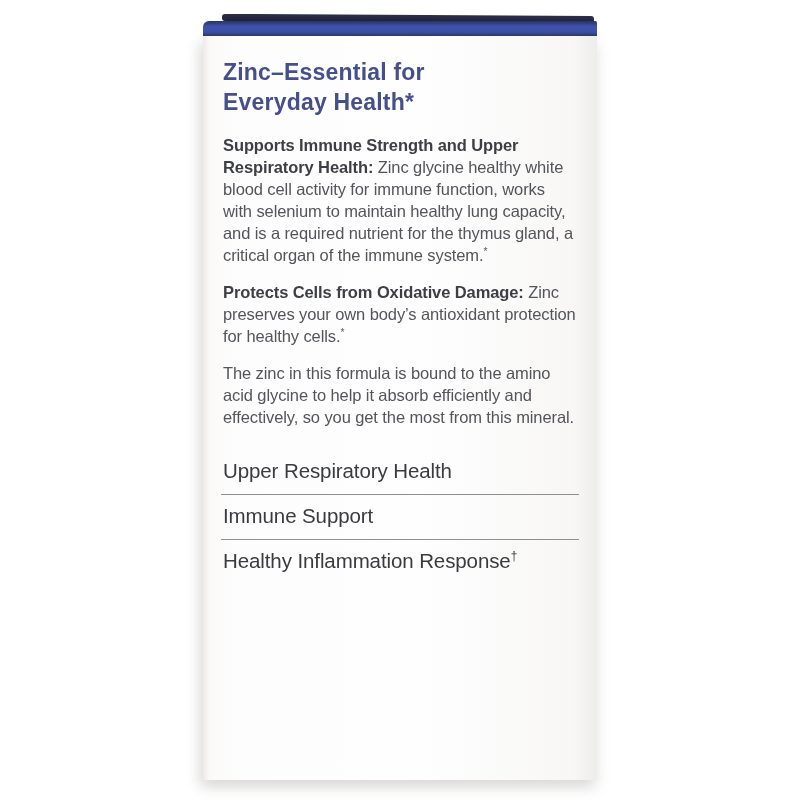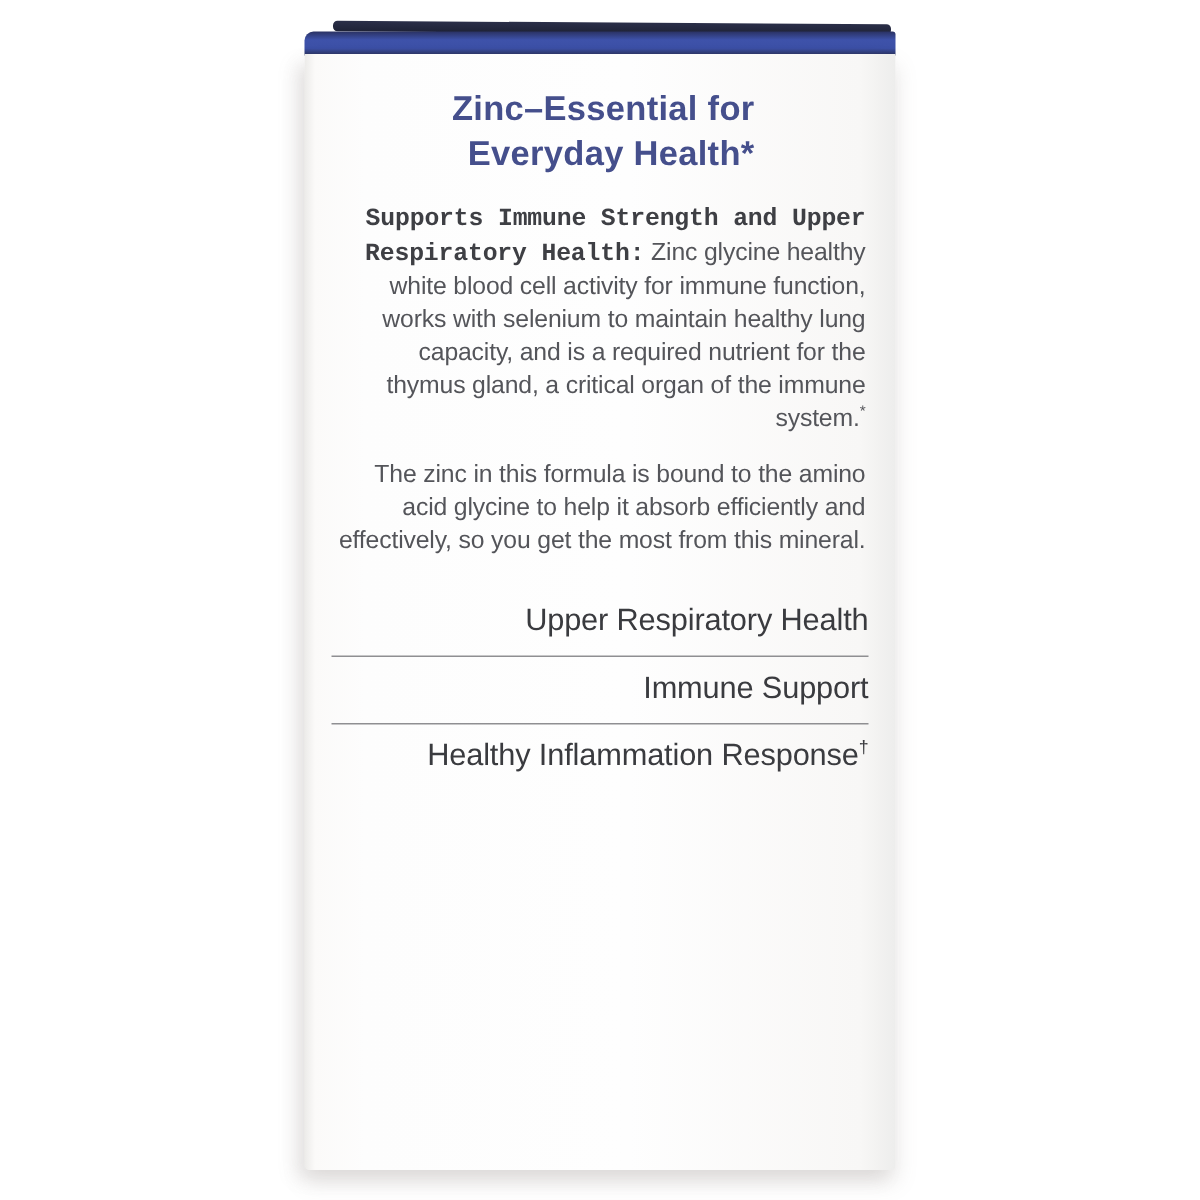--- a/index.html
+++ b/index.html
@@ -9,21 +9,20 @@
     height: 800px;
     background: #ffffff;
     font-family: "Liberation Sans", sans-serif;
     overflow: hidden;
   }
   .scene {
     position: relative;
     width: 800px;
     height: 720px;
     background: #ffffff;
-    text-align: right;
   }
   .box {
     position: absolute;
     left: 203px;
     top: 14px;
     width: 394px;
     height: 766px;
   }
   
   .lid-edge {
@@ -75,21 +74,20 @@
   .para {
     margin: 0 2px 15px 2px;
     font-size: 16.5px;
     line-height: 22px;
     letter-spacing: -0.1px;
     color: #54555a;
   }
   .para .lead {
     font-weight: bold;
     color: #3e3f44;
-    font-family: Liberation Mono, monospace;
   }
   .para sup {
     font-size: 62%;
     line-height: 0;
   }
   .para.closing {
     margin-bottom: 22px;
   }
   .benefits {
     margin: 0;
@@ -118,20 +116,21 @@
   <div class="box">
     <div class="lid-edge"></div>
     <div class="top-band"></div>
     <div class="front">
 
       <h1 class="title">Zinc–Essential for Everyday Health*</h1>
 
       <p class="para"><span class="lead">Supports Immune Strength and Upper Respiratory Health:</span> <span>Zinc glycine healthy white blood cell activity for immune function, works with selenium to maintain healthy lung capacity, and is a required nutrient for the thymus gland, a critical organ of the immune system.</span><sup>*</sup></p>
 
 
+      <p class="para"><span class="lead">Protects Cells from Oxidative Damage:</span> <span>Zinc preserves your own body’s antioxidant protection for healthy cells.</span><sup>*</sup></p>
 
       <p class="para closing"><span>The zinc in this formula is bound to the amino acid glycine to help it absorb efficiently and effectively, so you get the most from this mineral.</span></p>
 
       <div class="benefits">
         <div class="benefit-row"><span>Upper Respiratory Health</span><sup></sup></div>
         <div class="benefit-row"><span>Immune Support</span><sup></sup></div>
         <div class="benefit-row"><span>Healthy Inflammation Response</span><sup>†</sup></div>
       </div>
 
     </div>

